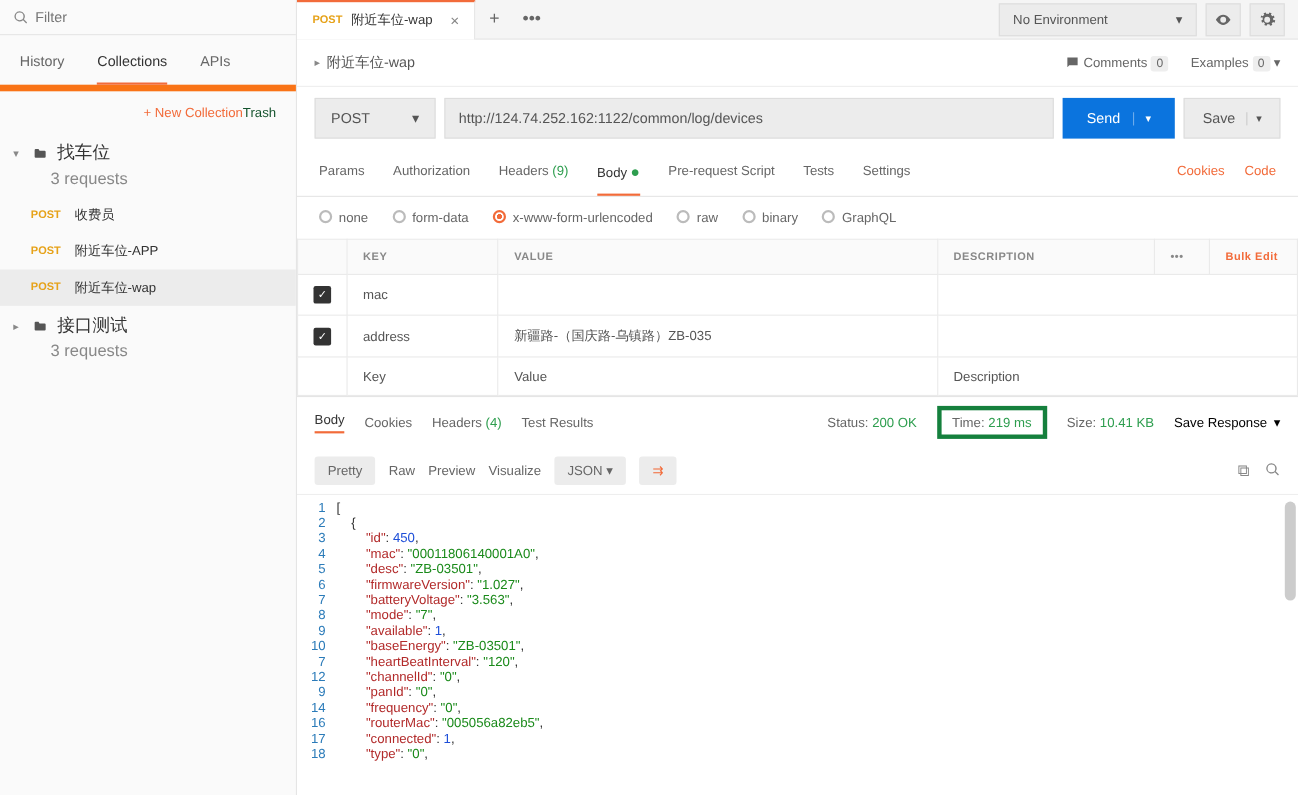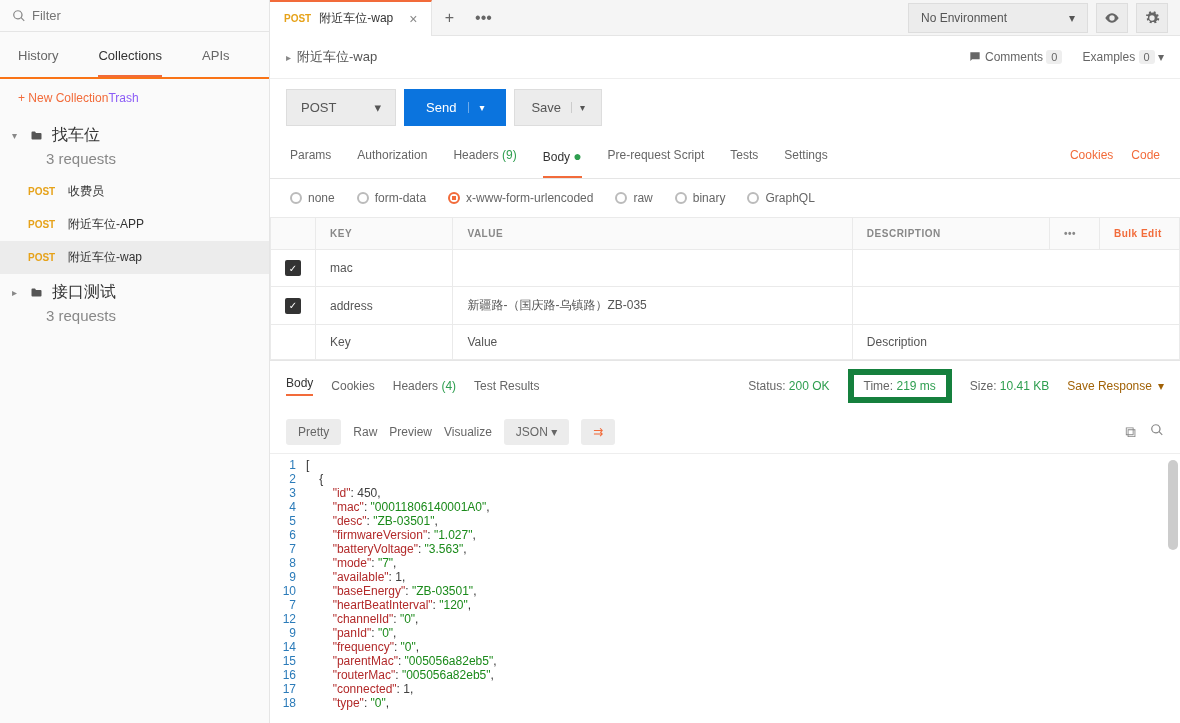--- a/index.html
+++ b/index.html
@@ -1,26 +1,26 @@
 <!DOCTYPE html>
 <html><head>
 <meta charset="utf-8">
 <style>
 *{box-sizing:border-box;margin:0;padding:0;font-family:-apple-system,BlinkMacSystemFont,"Segoe UI",Arial,sans-serif}
 body{display:flex;height:723px;width:1180px;overflow:hidden;background:#fff;color:#333;font-size:12px}
 .sidebar{width:270px;border-right:1px solid #e5e5e5;display:flex;flex-direction:column;background:#fafafa}
 .filter-bar{padding:8px 12px;border-bottom:1px solid #e5e5e5;display:flex;align-items:center;gap:6px}
 .filter-bar svg{width:14px;height:14px;fill:#888}
 .filter-input{border:none;outline:none;background:transparent;flex:1;font-size:13px;color:#666}
-.side-tabs{display:flex;padding:0 18px;gap:40px;border-bottom:2px solid #f97316}
+.side-tabs{display:flex;padding:0 18px;gap:30px;border-bottom:6px solid #f97316}
 .side-tab{padding:16px 0 12px;color:#666;cursor:pointer;font-size:13px}
 .side-tab.active{color:#333;font-weight:400;border-bottom:2px solid #f26b3a}
-.side-actions{display:flex;justify-content:flex-start;padding:12px 18px;font-size:12px}
+.side-actions{display:flex;justify-content:flex-end;padding:12px 18px;font-size:12px}
 .new-coll{color:#f26b3a;font-weight:500}
-.trash-link{color:#8b5cf6}
+.trash-link{color:#14532d}
 .coll-list{flex:1;overflow:auto}
 .coll-item{display:flex;align-items:center;padding:8px 12px;gap:8px;cursor:pointer}
 .coll-arrow{width:8px;color:#888;font-size:10px}
 .coll-folder{color:#555}
 .coll-name{font-size:16px;color:#333}
 .coll-sub{font-size:15px;color:#888;margin-left:46px;margin-top:-4px;margin-bottom:8px}
 .req-item{display:flex;align-items:center;gap:10px;padding:8px 12px 8px 28px;cursor:pointer;font-size:12px}
 .req-item.active{background:#ececec}
 .req-method{color:#e6a219;font-size:10px;font-weight:700;width:30px}
 .main{flex:1;display:flex;flex-direction:column;overflow:hidden}
@@ -45,48 +45,48 @@
 .save-btn{background:#ececec;border:1px solid #ddd;padding:10px 16px;font-size:13px;color:#555;display:flex;align-items:center;gap:10px}
 .save-caret{border-left:1px solid #ccc;padding-left:8px;font-size:10px}
 .req-tabs{display:flex;gap:26px;padding:0 20px;border-bottom:1px solid #e5e5e5}
 .req-tab{padding:12px 0;font-size:12px;color:#666;cursor:pointer}
 .req-tab.active{color:#333;border-bottom:2px solid #f26b3a}
 .req-tab .count{color:#2e9e4f}
 .req-tab .dot{color:#2e9e4f;font-size:14px;margin-left:3px}
 .req-tabs-right{margin-left:auto;display:flex;gap:18px}
 .link-orange{color:#f26b3a}
 .body-types{display:flex;gap:22px;padding:12px 20px;font-size:12px;color:#666;align-items:center}
-.radio{display:flex;align-items:center;gap:6px}
+.radio{display:flex;gap:6px}
 .radio-circle{width:12px;height:12px;border-radius:50%;border:2px solid #bbb;display:inline-block}
 .radio.active .radio-circle{border-color:#f26b3a;background:radial-gradient(circle,#f26b3a 0 40%,transparent 45%)}
 .kv-table{width:100%;border-collapse:collapse;font-size:12px}
 .kv-table th{text-align:left;padding:10px 14px;border:1px solid #eaeaea;color:#888;font-weight:600;font-size:10px;letter-spacing:.5px;background:#fafafa}
 .kv-table td{padding:10px 14px;border:1px solid #eaeaea;color:#555}
 .kv-check{width:34px;text-align:center}
 .kv-check .chk{width:16px;height:16px;background:#333;color:#fff;display:inline-flex;align-items:center;justify-content:center;border-radius:2px;font-size:10px}
 .kv-placeholder{color:#bbb}
 .dots-cell{width:50px;text-align:center;color:#888}
 .bulk-cell{width:80px;text-align:center}
 .resp-tabs{display:flex;align-items:center;padding:8px 16px;border-top:1px solid #e5e5e5;gap:18px;font-size:12px;color:#666}
 .resp-tab{cursor:pointer}
 .resp-tab.active{color:#333;border-bottom:2px solid #f26b3a;padding-bottom:4px}
 .resp-right{margin-left:auto;display:flex;align-items:center;gap:18px}
 .status-ok{color:#2e9e4f}
-.time-box{border:6px solid #15803d;padding:4px 10px}
-.save-resp{color:#a16207;display:flex;align-items:center;gap:6px}
+.time-box{border:4px solid #15803d;padding:4px 10px}
+.save-resp{color:#000000;display:flex;align-items:center;gap:6px}
 .view-row{display:flex;align-items:center;gap:12px;padding:8px 16px;font-size:12px;color:#666;border-bottom:1px solid #eee}
 .view-btn{background:#ececec;padding:6px 12px;border-radius:3px}
 .view-right{margin-left:auto;display:flex;gap:14px;color:#888;font-size:15px}
 .json-body{flex:1;overflow:auto;font-family:Menlo,Consolas,monospace;font-size:12px;padding:4px 0 20px;position:relative}
 .json-line{display:flex}
 .ln{width:36px;text-align:right;color:#2b7bb9;padding-right:10px;user-select:none}
 .code{white-space:pre;color:#333}
 .k{color:#b22a2a}
 .s{color:#1a8a1a}
-.n{color:#404040}
+.n{color:#1d4ed8}
 .scrollbar-v{position:absolute;right:2px;top:6px;width:10px;height:90px;background:#ccc;border-radius:5px}
 svg{display:block}
 </style>
 </head>
 <body>
 
 <div class="sidebar">
   <div class="filter-bar">
     <span>
         <svg viewBox="0 0 24 24">
@@ -183,20 +183,21 @@
         <span>Examples</span> <span class="badge">0</span> ▾
       </span>
     </div>
   </div>
 
   <div class="url-row">
     <div class="method-select">
       <span>POST</span>
         <span>▾</span>
     </div>
+    <input class="url-input" value="http://124.74.252.162:1122/common/log/devices" style="">
     <button class="send-btn">
       <span>Send</span>
         <span class="send-caret">▾</span>
     </button>
     <div class="save-btn">
       <span>Save</span>
         <span class="save-caret">▾</span>
     </div>
   </div>
 
@@ -354,24 +355,20 @@
       </div>
       <div class="json-line">
         <span class="ln">9</span>
         <span class="code"><span>        </span><span class="k">"panId"</span><span>: </span><span class="s">"0"</span><span>,</span></span>
       </div>
       <div class="json-line">
         <span class="ln">14</span>
         <span class="code"><span>        </span><span class="k">"frequency"</span><span>: </span><span class="s">"0"</span><span>,</span></span>
       </div>
       <div class="json-line">
-        <span class="ln">15</span>
-        <span class="code"><span>        </span><span class="k">"parentMac"</span><span>: </span><span class="s">"005056a82eb5"</span><span>,</span></span>
-      </div>
-      <div class="json-line">
         <span class="ln">16</span>
         <span class="code"><span>        </span><span class="k">"routerMac"</span><span>: </span><span class="s">"005056a82eb5"</span><span>,</span></span>
       </div>
       <div class="json-line">
         <span class="ln">17</span>
         <span class="code"><span>        </span><span class="k">"connected"</span><span>: </span><span class="n">1</span><span>,</span></span>
       </div>
       <div class="json-line">
         <span class="ln">18</span>
         <span class="code"><span>        </span><span class="k">"type"</span><span>: </span><span class="s">"0"</span><span>,</span></span>

